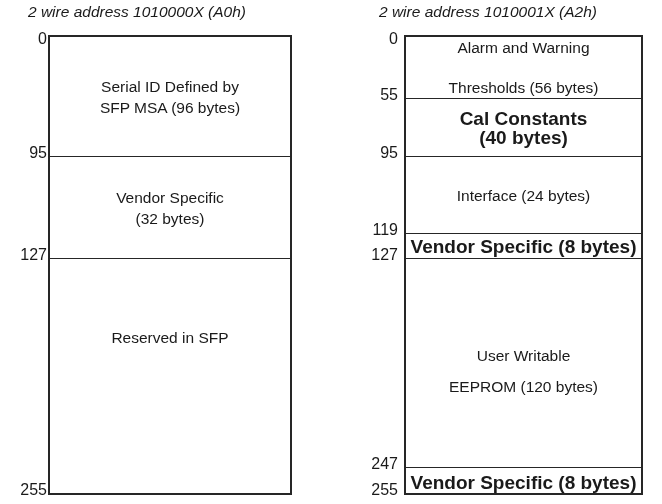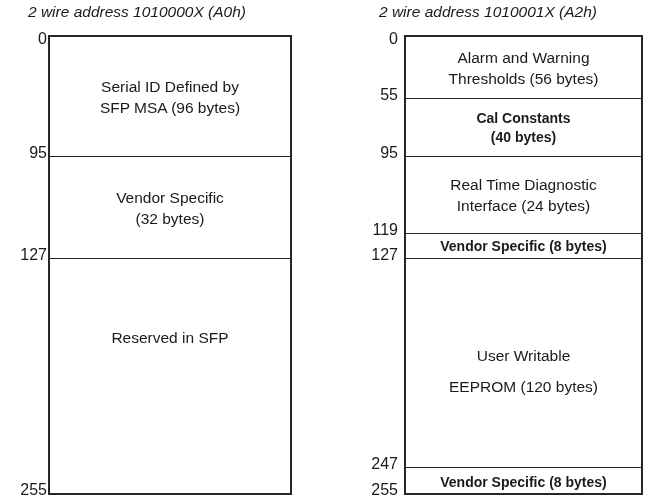--- a/index.html
+++ b/index.html
@@ -70,21 +70,21 @@
   .block:last-child { border-bottom: none; }
 
   .block-line {
     font-size: 15.5px;
     line-height: 21px;
     white-space: nowrap;
     color: #1a1a1a;
   }
   .block.bold .block-line {
     font-weight: bold;
-    font-size: 14px;
+    font-size: 19px;
   }
   .block.tight .block-line {
     line-height: 19px;
   }
 
   
   .addr-label {
     position: absolute;
     text-align: right;
     font-size: 16px;
@@ -135,32 +135,31 @@
     <div class="addr-label" style="top:31px;">0</div>
     <div class="addr-label" style="top:87px;">55</div>
     <div class="addr-label" style="top:145px;">95</div>
     <div class="addr-label" style="top:222px;">119</div>
     <div class="addr-label" style="top:247px;">127</div>
     <div class="addr-label" style="top:456px;">247</div>
     <div class="addr-label" style="top:482px;">255</div>
 
     <div class="block-stack">
 
-      <div class="block" style="height:62px;">
+      <div class="block" style="height:62px;justify-content:space-between;">
         <div class="block-line">Alarm and Warning</div>
         <div class="block-line">Thresholds (56 bytes)</div>
       </div>
 
       <div class="block bold tight" style="height:58px;">
         <div class="block-line">Cal Constants</div>
         <div class="block-line">(40 bytes)</div>
       </div>
 
       <div class="block" style="height:77px;">
-        <div class="block-line">Real Time Diagnostic</div>
         <div class="block-line">Interface (24 bytes)</div>
       </div>
 
       <div class="block bold" style="height:25px;">
         <div class="block-line">Vendor Specific (8 bytes)</div>
       </div>
 
       <div class="block" style="height:209px; justify-content:flex-start; padding-top:81px;">
         <div class="block-line" style="line-height:31px;">User Writable</div>
         <div class="block-line" style="line-height:31px;">EEPROM (120 bytes)</div>

